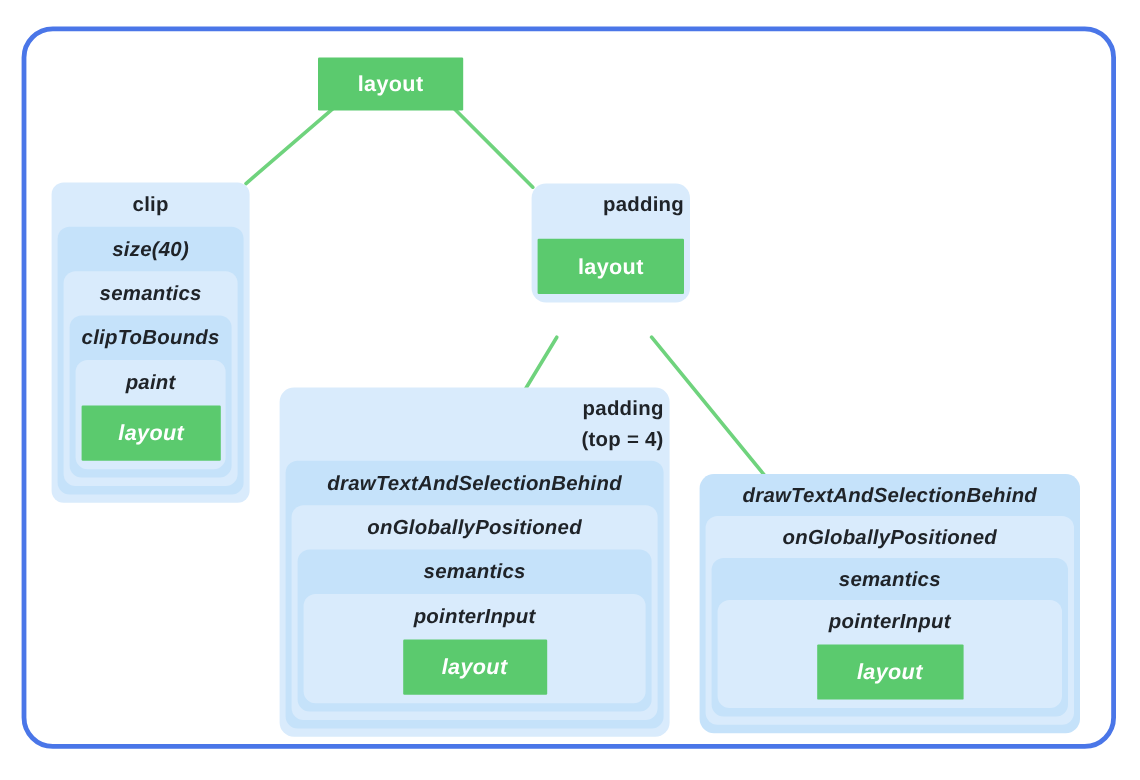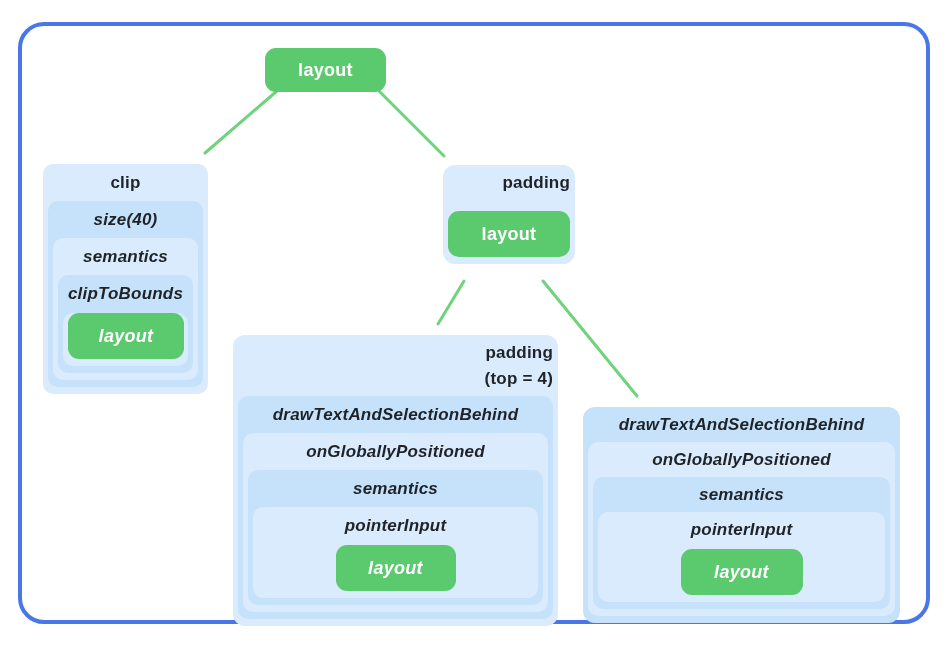--- a/index.html
+++ b/index.html
@@ -20,27 +20,27 @@
     overflow:hidden;
   }
   .frame{
     position:absolute;left:18px;top:22px;width:912px;height:602px;
     border:4px solid var(--frame-border);border-radius:26px;background:var(--background);
   }
   .edges{position:absolute;left:0;top:0;width:950px;height:650px;z-index:1;}
   .edges line{stroke:var(--edge-green);stroke-width:3;stroke-linecap:round;}
 
   .green-node{
-    background:var(--node-green);border-radius:11px;color:var(--text-light);
+    background:var(--node-green);border-radius:1px;color:var(--text-light);
     text-align:center;font-size:18px;font-weight:700;letter-spacing:.3px;
   }
   .root-node{
     position:absolute;left:265px;top:48px;width:121px;height:44px;line-height:44px;z-index:2;
   }
-  .chain{position:absolute;z-index:2;margin-top:12px;}
+  .chain{position:absolute;z-index:2;}
   .lvl{border-radius:10px;padding:0 5px 7px;}
   .lvl-a{background:var(--shade-a);}
   .lvl-b{background:var(--shade-b);font-style:italic;}
   .lvl-label{
     height:37px;line-height:37px;text-align:center;white-space:nowrap;
     font-size:17px;font-weight:700;letter-spacing:.2px;color:var(--text-dark);
   }
   .twoline{height:auto;line-height:26px;padding:5px 0 4px;text-align:right;}
   .compact .lvl-label{height:35px;line-height:35px;}
   .chain .green-node{height:46px;line-height:46px;margin:0 auto;}
@@ -76,20 +76,21 @@
   <div class="chain" id="clip-chain">
     <div class="lvl lvl-a">
       <div class="lvl-label">clip</div>
       <div class="lvl lvl-b">
         <div class="lvl-label">size(40)</div>
         <div class="lvl lvl-a">
           <div class="lvl-label">semantics</div>
           <div class="lvl lvl-b">
             <div class="lvl-label">clipToBounds</div>
             <div class="lvl lvl-a">
+              <div class="lvl-label">paint</div>
               <div class="green-node">layout</div>
             </div>
           </div>
         </div>
       </div>
     </div>
   </div>
 
   <div class="chain lvl lvl-a" id="padding-start-chain">
     <div class="lvl-label twoline">

